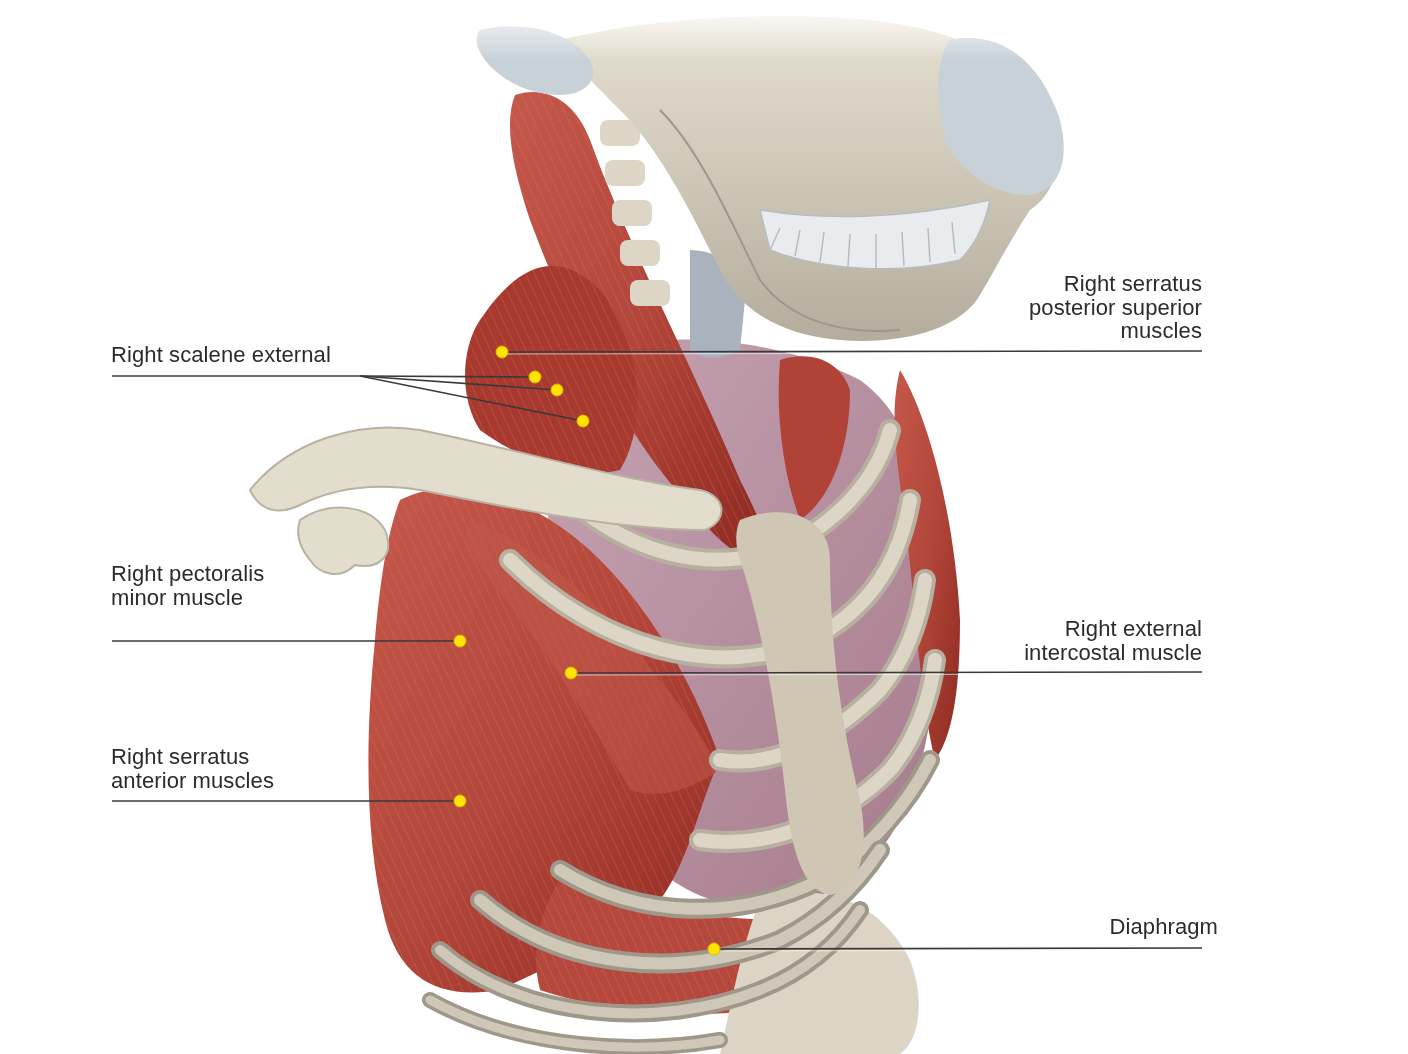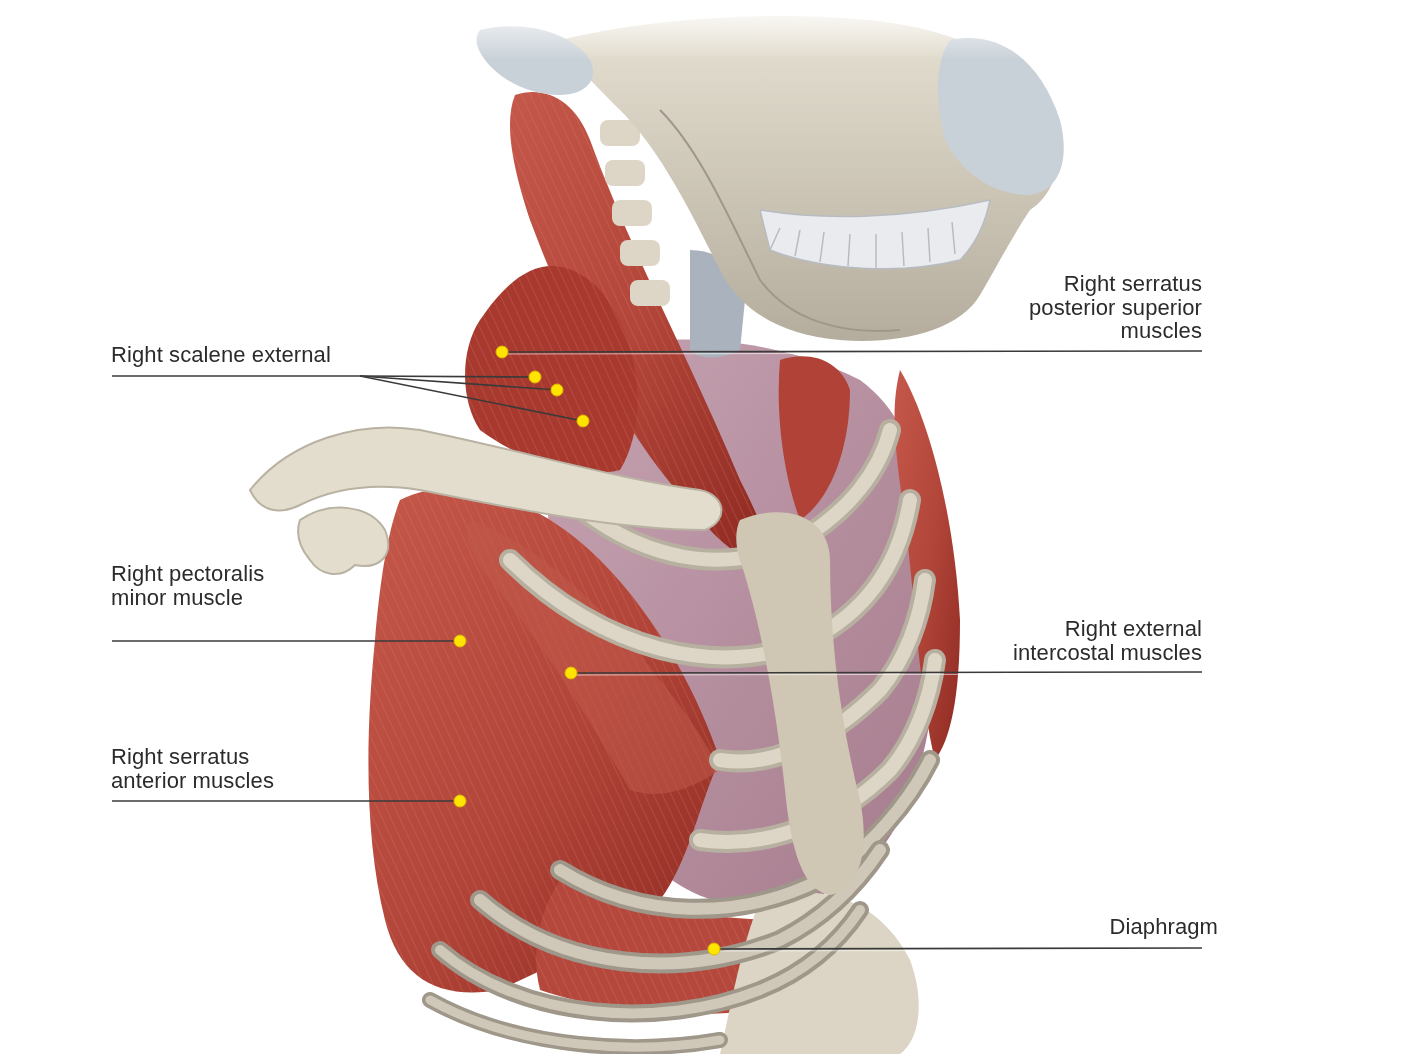--- a/index.html
+++ b/index.html
@@ -177,20 +177,20 @@
   <div class="label left" style="left:111px; top:343px;">Right scalene external</div>
 
   <div class="label right" style="right:206px; top:272px; width:240px;">Right serratus
 posterior superior
 muscles</div>
 
   <div class="label left" style="left:111px; top:562px;">Right pectoralis
 minor muscle</div>
 
   <div class="label right" style="right:206px; top:617px; width:240px;">Right external
-intercostal muscles</div>
+intercostal muscle</div>
 
   <div class="label left" style="left:111px; top:745px;">Right serratus
 anterior muscles</div>
 
   <div class="label right" style="right:190px; top:915px; width:240px;">Diaphragm</div>
 
 </div>
 
 </body></html>

